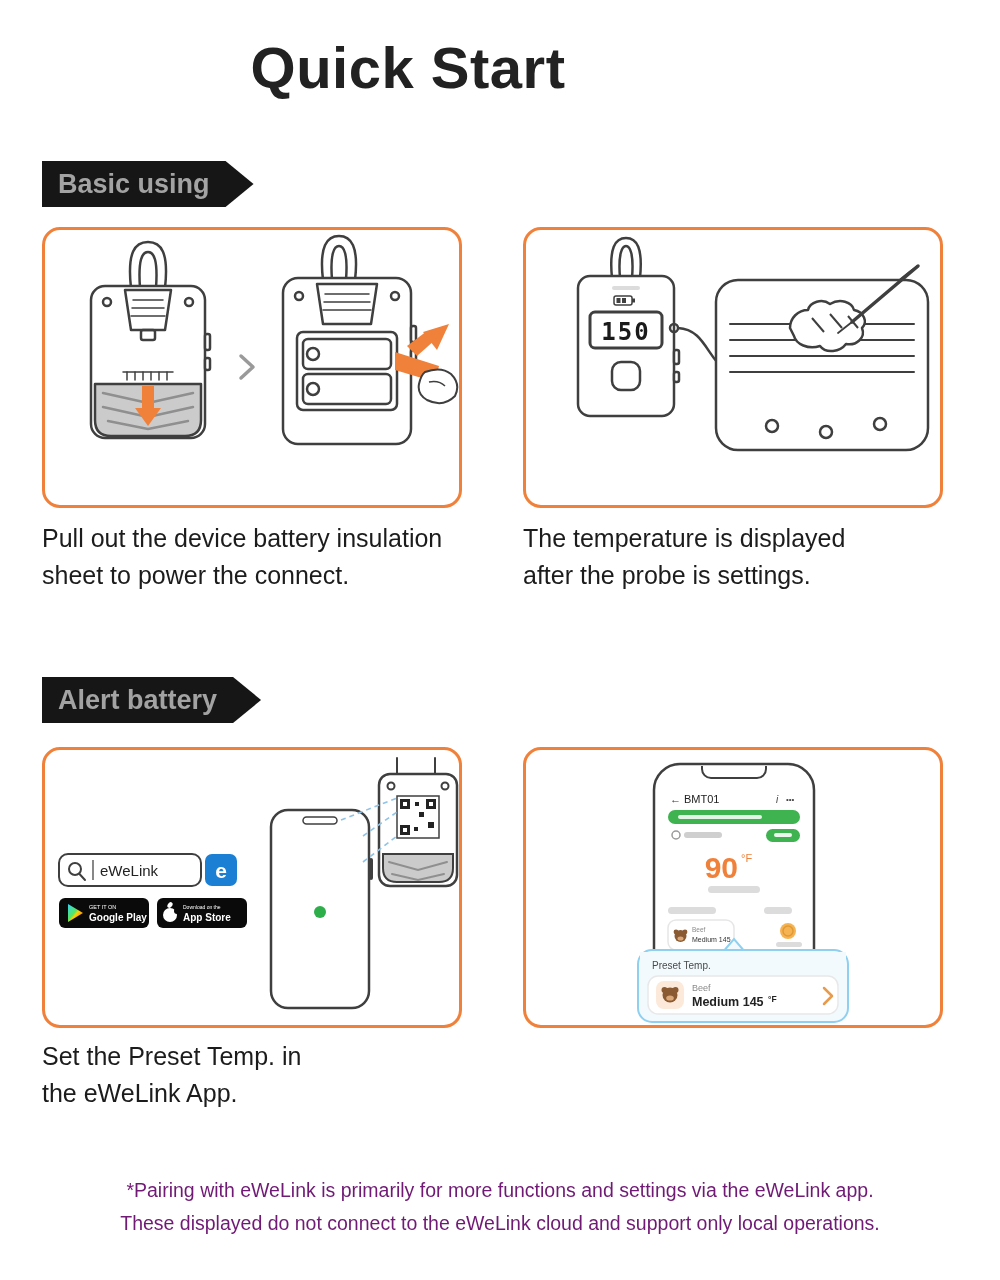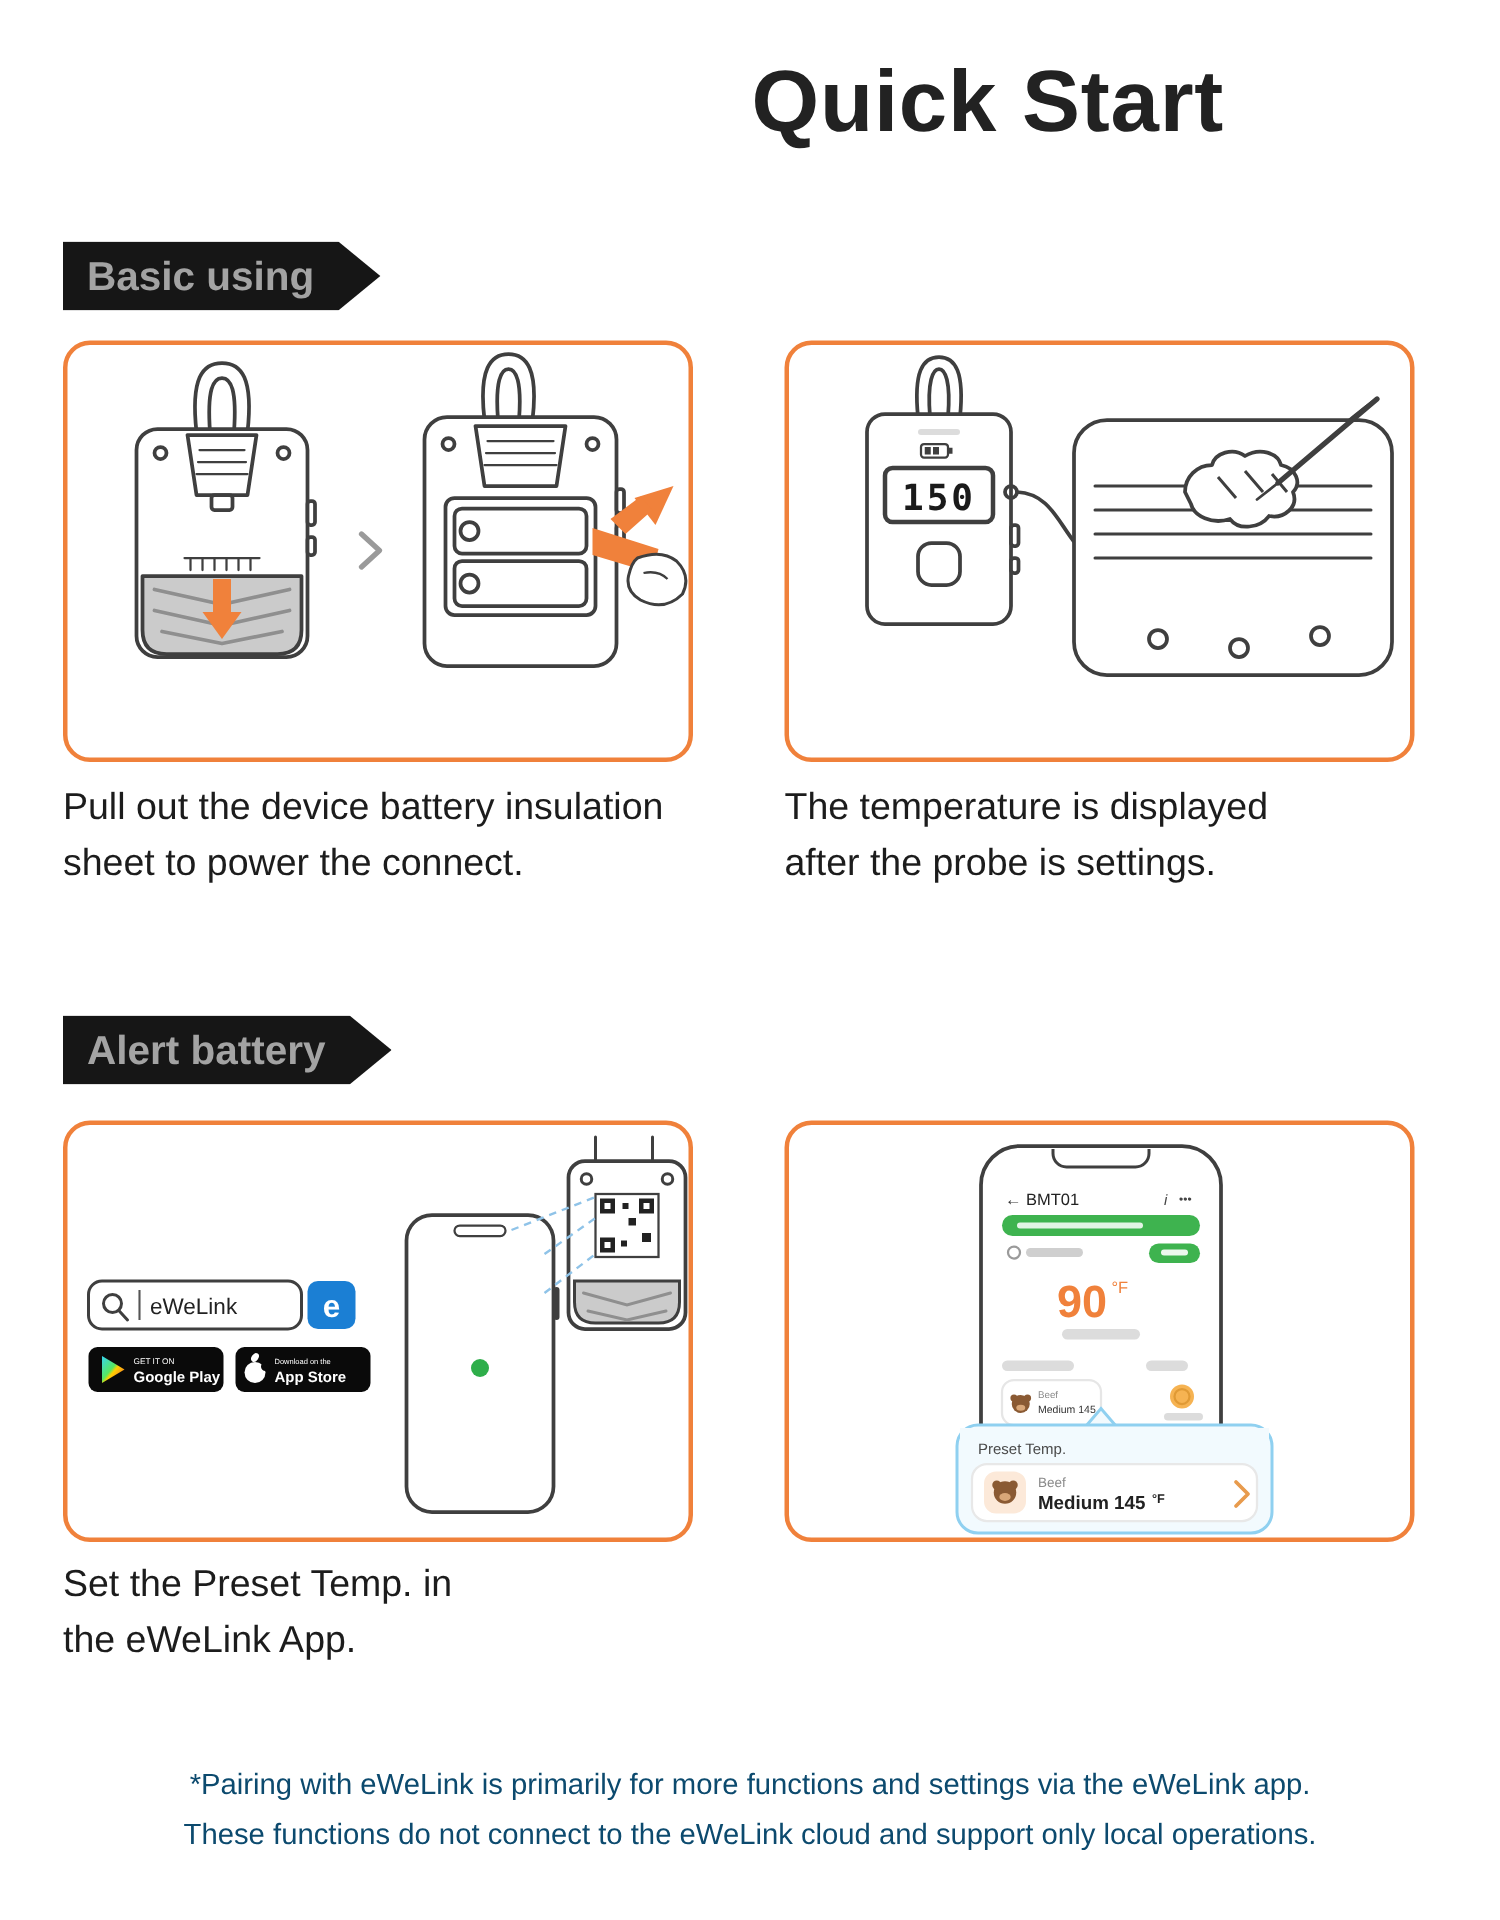--- a/index.html
+++ b/index.html
@@ -2,21 +2,21 @@
 <html><head>
 <meta charset="utf-8">
 <style>
   html,body { margin:0; padding:0; background:#ffffff; }
   body {
     width:1000px; height:1280px; position:relative; overflow:hidden;
     font-family:"Liberation Sans", sans-serif; color:#1a1a1a;
   }
   .page-title {
     position:absolute; top:34px; left:0; width:816px;
-    text-align:right; font-size:58px; font-weight:bold; color:#222;
+    text-align:center; font-size:58px; font-weight:bold; color:#222;
     letter-spacing:0.5px;
   }
   .banner {
     position:absolute; left:42px; height:46px; line-height:46px;
     background:#161616; color:#a3a3a3; font-size:27px; font-weight:bold;
     padding:0 44px 0 16px;
     clip-path: polygon(0 0, calc(100% - 28px) 0, 100% 50%, calc(100% - 28px) 100%, 0 100%);
   }
   #banner-basic { top:161px; }
   #banner-alert { top:677px; }
@@ -36,21 +36,21 @@
     position:absolute; left:42px; display:flex; gap:61px;
   }
   #caption-row-basic { top:520px; }
   #caption-row-alert { top:1038px; }
   .caption {
     width:420px; text-align:left; font-size:25px; line-height:37px; color:#1c1c1c;
   }
   .caption div { white-space:nowrap; }
   .footnote {
     position:absolute; top:1174px; left:0; width:1000px; text-align:center;
-    font-size:19.5px; line-height:33px; color:#0c4a6e;
+    font-size:19.5px; line-height:33px; color:#701a75;
   }
   svg text { font-family:"Liberation Sans", sans-serif; }
   svg text.seg { font-family:"DejaVu Sans Mono", monospace; }
 </style>
 </head>
 <body>
 
 <div class="page-title">Quick Start</div>
 
 <div class="banner" id="banner-basic">Basic using</div>
@@ -304,14 +304,14 @@
 
 <div class="caption-row" id="caption-row-alert">
   <div class="caption">
     <div>Set the Preset Temp. in</div>
     <div>the eWeLink App.</div>
   </div>
 </div>
 
 <div class="footnote">
   <div>*Pairing with eWeLink is primarily for more functions and settings via the eWeLink app.</div>
-  <div>These functions do not connect to the eWeLink cloud and support only local operations.</div>
+  <div>These displayed do not connect to the eWeLink cloud and support only local operations.</div>
 </div>
 
 </body></html>

